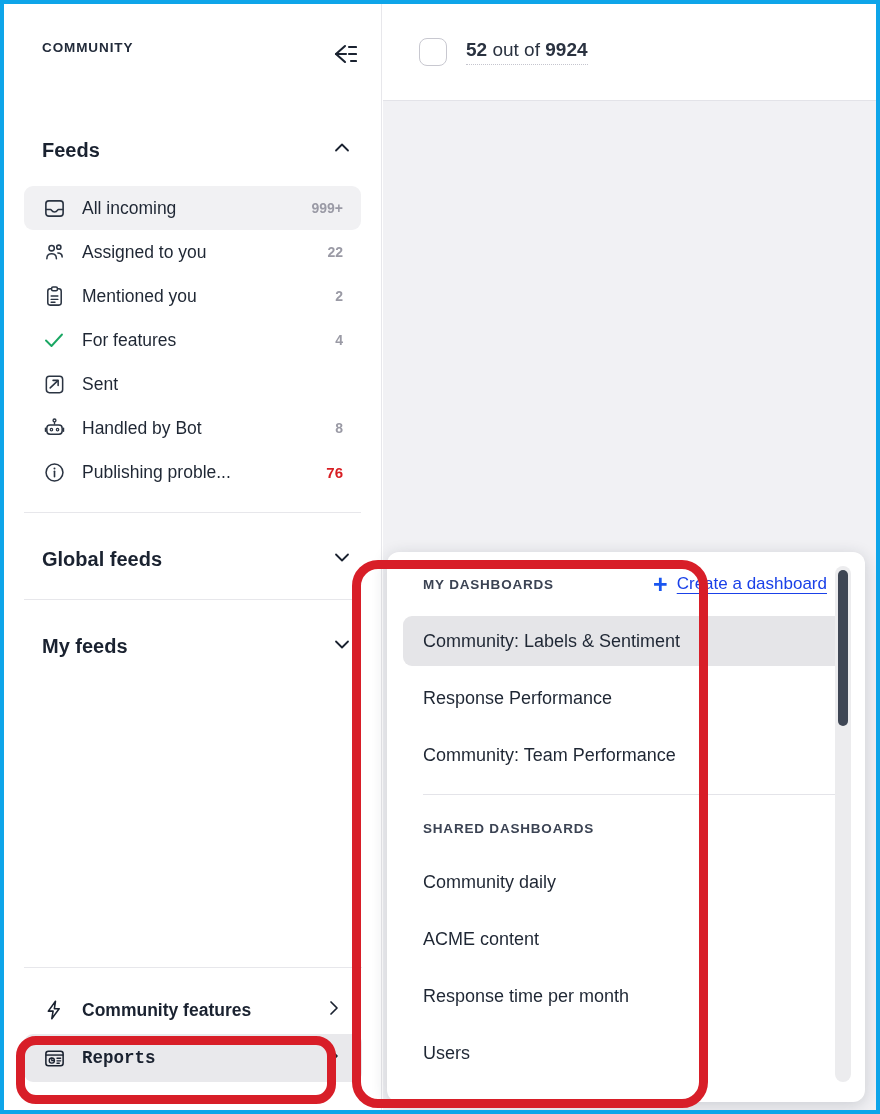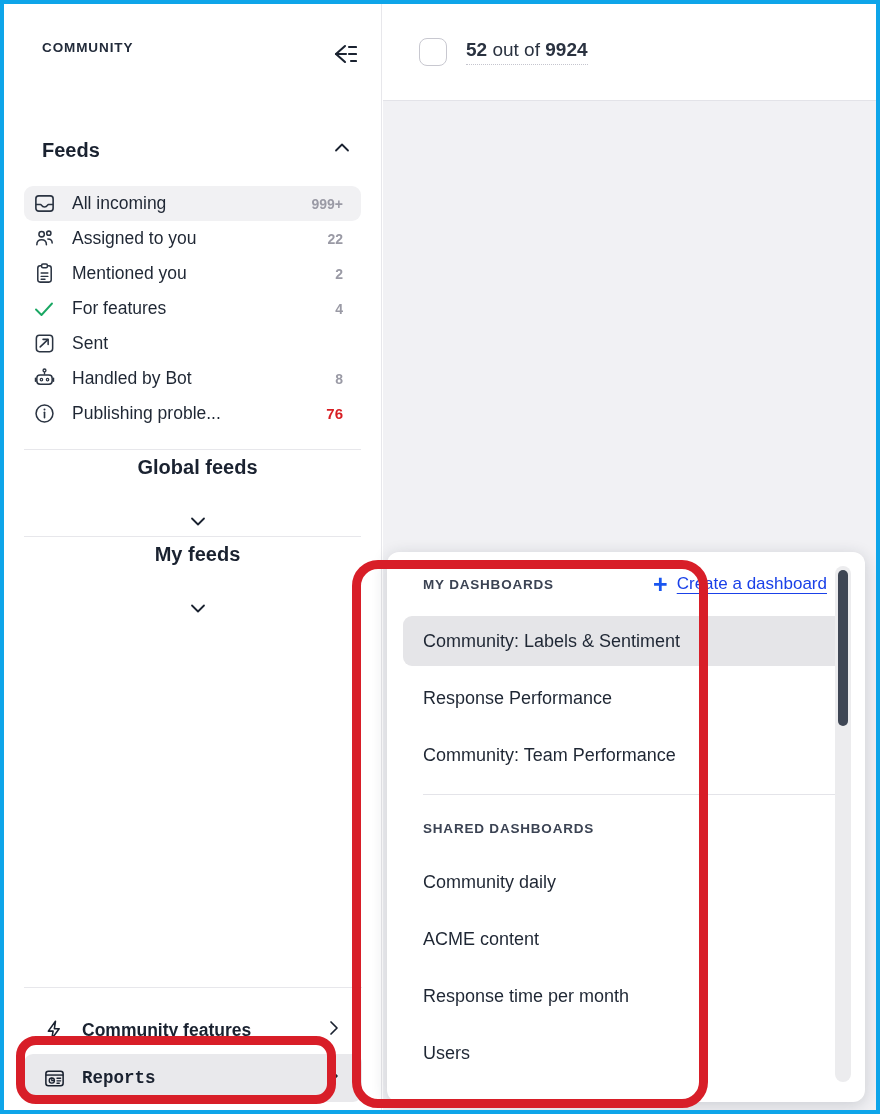--- a/index.html
+++ b/index.html
@@ -57,22 +57,22 @@
     font-size: 20px;
     font-weight: 700;
     color: #1a2230;
   }
   .feeds-head { margin-top: 26px; margin-bottom: 12px; }
 
   .feed-list { padding: 0 20px; }
   .feed-item {
     display: flex;
     align-items: center;
-    height: 35px;
-    padding: 0 18px 0 8px;
+    height: 44px;
+    padding: 0 18px 0 18px;
     border-radius: 9px;
     cursor: pointer;
   }
   .feed-item.active { background: #f1f1f3; }
   .feed-ico {
     width: 24px; height: 24px;
     display: flex; align-items: center; justify-content: center;
     flex: 0 0 24px;
     margin-right: 16px;
   }
@@ -89,28 +89,28 @@
     color: #9a9aa5;
     margin-left: 8px;
   }
   .feed-count.alert { color: #d81e23; font-size: 15px; }
 
   .divider {
     height: 1px;
     background: #e7e7eb;
     margin: 18px 20px 0 20px;
   }
-  .collapsed-section { padding-top: 6px; flex-direction: column; }
+  .collapsed-section { padding-top: 6px; }
 
   
   .bottom-nav {
     position: absolute;
-    left: 0; bottom: 0;
+    left: 0; bottom: 12px;
     width: 378px;
-    padding: 0 20px 12px 20px;
+    padding: 0 20px 20px 20px;
     background: #ffffff;
   }
   .bottom-divider {
     height: 1px; background: #e7e7eb;
     margin: 0 0 18px 0;
   }
   .nav-item {
     display: flex;
     align-items: center;
     height: 48px;

